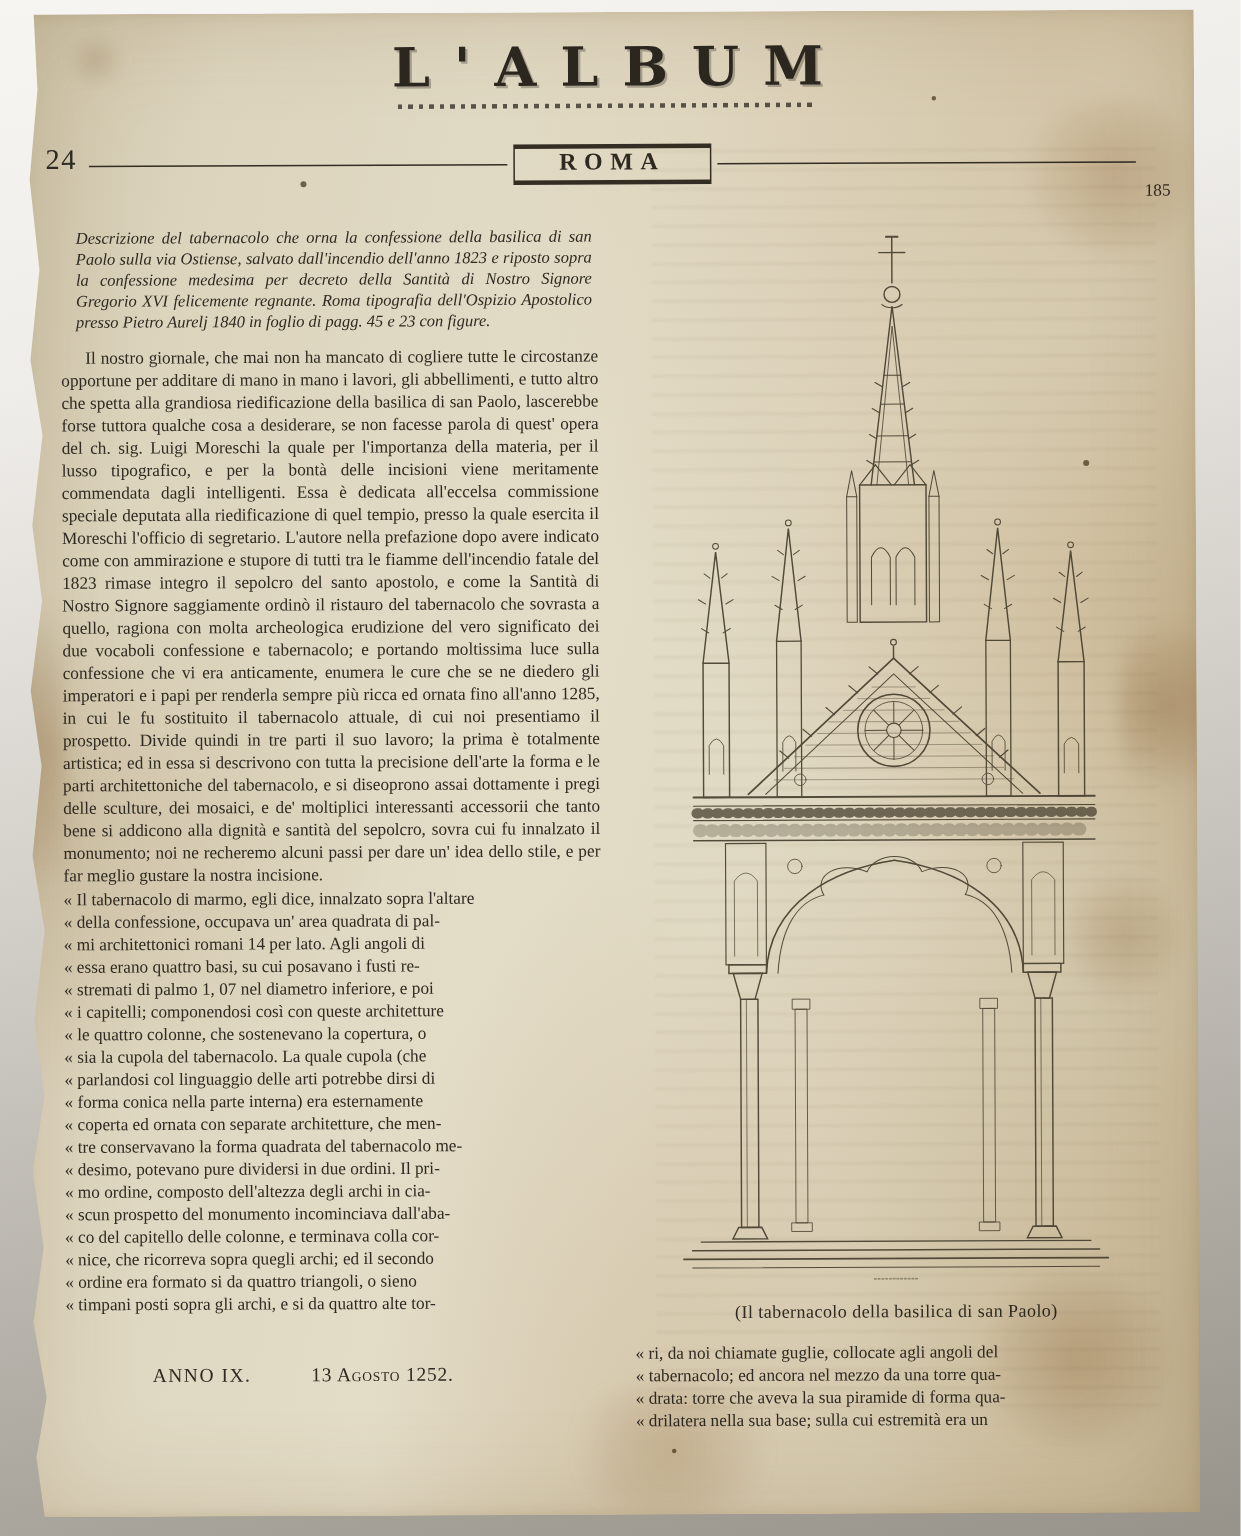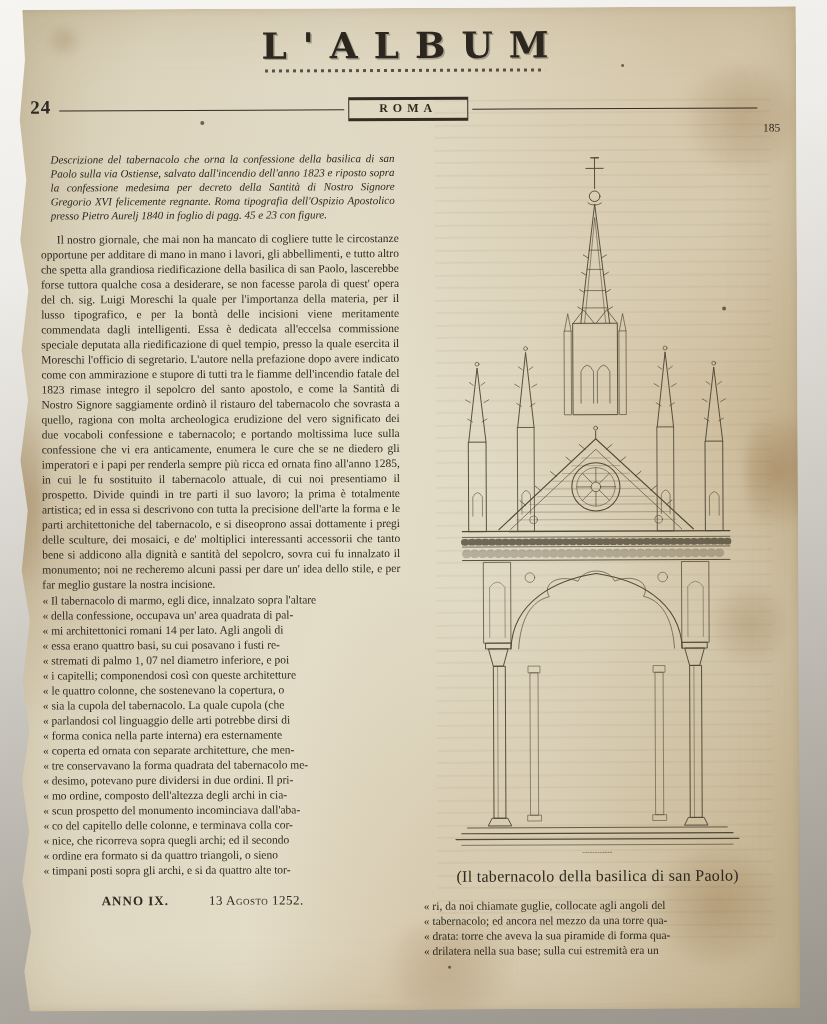--- a/index.html
+++ b/index.html
@@ -39,36 +39,36 @@
   .showthrough{position:absolute;right:26px;top:92px;width:336px;height:845px;pointer-events:none;
     background:repeating-linear-gradient(180deg,rgba(104,88,60,.06) 0 2px,transparent 2px 12.5px);
     filter:blur(.7px);}
   header{position:relative;padding-top:12px;}
   .masthead{margin:4px 0 0;text-align:center;font-family:"DejaVu Serif","Liberation Serif",serif;
     font-weight:bold;font-size:36px;letter-spacing:16px;text-indent:16px;color:#2b261e;
     text-shadow:1.5px 1.5px 0 rgba(43,38,30,.3);}
   .masthead-rule{width:280px;height:3px;margin:3px auto 0;
     background:repeating-linear-gradient(90deg,#2b261e 0 3px,transparent 3px 7px);opacity:.75;}
   .band{display:flex;align-items:center;margin:7px 16px 0;}
-  .pagenum{font-weight:bold;font-size:19px;margin-right:8px;transform:translateY(-3px);letter-spacing:1px;}
+  .pagenum{font-weight:normal;font-size:19px;margin-right:8px;transform:translateY(-3px);letter-spacing:1px;}
   .rule{flex:1;border-top:1.7px solid #332d23;height:0;}
   .roma{border:1.3px solid #332d23;border-top-width:3px;border-bottom-width:3px;
-    padding:1px 30px 2px;font-weight:bold;font-size:12px;letter-spacing:5px;margin:0 4px;}
+    padding:1px 30px 2px;font-weight:bold;font-size:16px;letter-spacing:5px;margin:0 4px;}
   .issue{font-size:11.5px;margin-left:6px;transform:translateY(-4px);margin-top:48px;}
   .content{position:relative;display:flex;gap:12px;padding:8px 18px 0 26px;}
   .col-left{flex:0 0 358px;width:358px;font-size:11.5px;line-height:15px;text-align:justify;}
   .summary{font-style:italic;font-size:11px;line-height:14px;margin:4px 4px 10px 10px;text-align:justify;}
   .bodytext{margin:0 0 1px;text-indent:16px;}
   .qline{text-align:left;text-indent:-10px;padding-left:10px;}
   .footerline{display:flex;gap:40px;margin-top:15px;padding-left:58px;font-size:13px;align-items:baseline;}
-  .anno{font-weight:bold;letter-spacing:1px;}
+  .anno{font-weight:normal;letter-spacing:1px;margin-top:16px;}
   .fdate{font-variant:small-caps;letter-spacing:.5px;}
   .col-right{flex:1;display:flex;flex-direction:column;align-items:center;padding-top:2px;position:relative;}
   figure{margin:0;display:flex;flex-direction:column;align-items:center;}
-  figcaption{font-size:16px;margin-top:7px;color:#2e2a21;letter-spacing:.3px;}
+  figcaption{font-size:12px;margin-top:7px;color:#2e2a21;letter-spacing:.3px;}
   .cont{margin-top:13px;align-self:stretch;font-size:11.5px;line-height:15px;padding-left:10px;}
   svg{opacity:.92;}
 </style>
 </head>
 <body>
 
 <div class="page">
   <div class="showthrough"></div>
 
   <header>

